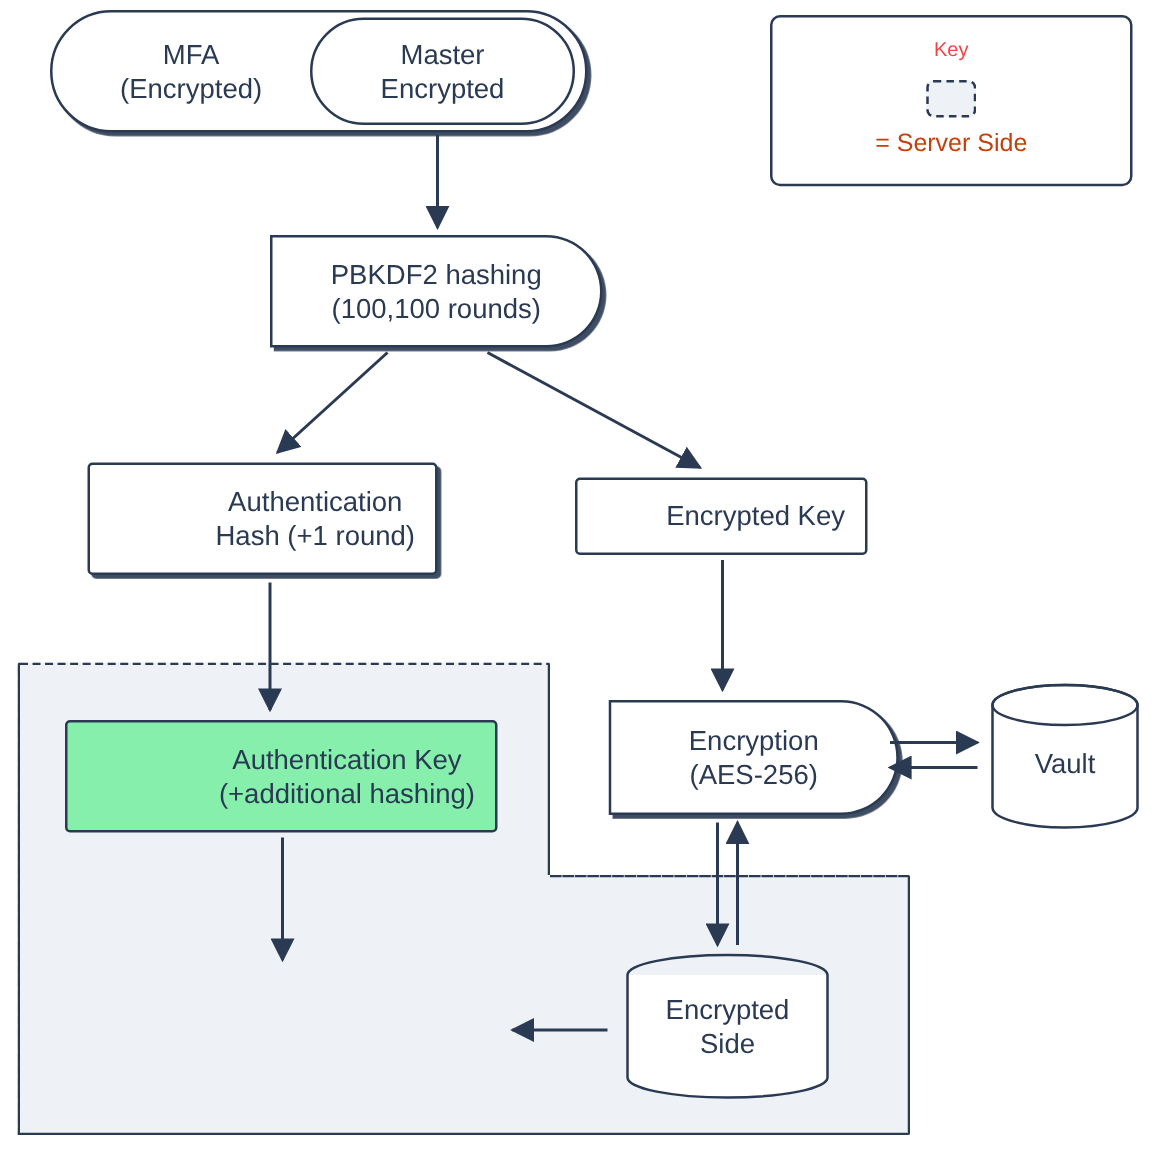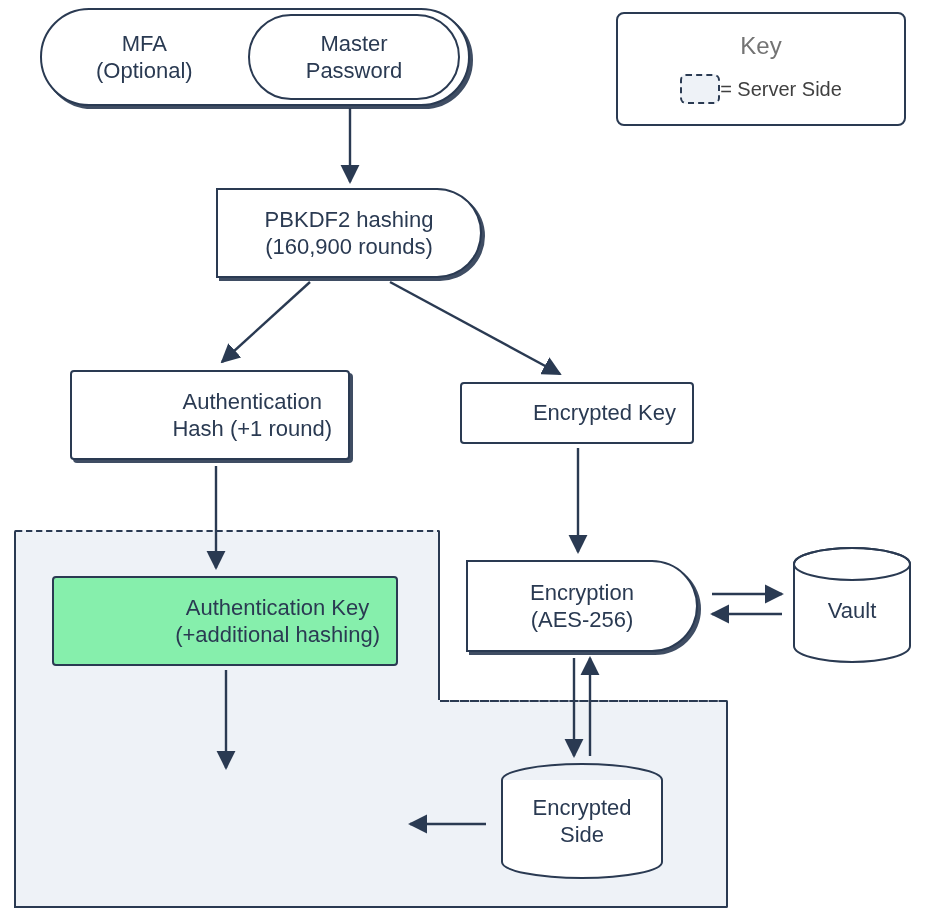--- a/index.html
+++ b/index.html
@@ -58,30 +58,31 @@
     border:2px solid #2a3a52;
     background:#ffffff;
     border-radius:8px;
     padding:18px 24px 20px 24px;
     box-sizing:border-box;
     display:flex;
     flex-direction:column;
     align-items:center;
   }
   .legend-title{
-    font-size:24px;
+    font-size:16px;
     margin-bottom:14px;
-    color:#737373;
+    color:#ef4444;
   }
   .legend-row{
     display:flex;
     align-items:center;
-    gap:0;
+    gap:10px;
     font-size:20px;
-    color:#404040;
+    color:#c2410c;
+    flex-direction:column;
   }
   .legend-swatch{
     width:36px;
     height:26px;
     border:2px dashed #2a3a52;
     border-radius:6px;
     background:#eef2f7;
   }
 
   
@@ -136,47 +137,47 @@
   <div class="legend z2" style="left:616px; top:12px; width:290px;">
     <div class="legend-title">Key</div>
     <div class="legend-row">
       <span class="legend-swatch"></span>
       <span>= Server Side</span>
     </div>
   </div>
 
   <div class="node pill-full shadow z2" style="left:40px; top:8px; width:430px; height:98px; justify-content:flex-start; padding-left:54px;">
     <span class="label-text">MFA
-(Optional)</span>
+(Encrypted)</span>
   </div>
   <div class="node pill-full z2" style="left:248px; top:14px; width:212px; height:86px; background:#ffffff;">
     <span class="label-text">Master
-Password</span>
+Encrypted</span>
   </div>
 
   <div class="node pill-right shadow z2" style="left:216px; top:188px; width:266px; height:90px;">
     <span class="label-text">PBKDF2 hashing
-(160,900 rounds)</span>
+(100,100 rounds)</span>
   </div>
 
   <div class="node box shadow z2" style="left:70px; top:370px; width:280px; height:90px;">
     <span class="label-text">Authentication
 Hash (+1 round)</span>
   </div>
 
   <div class="node box z2" style="left:460px; top:382px; width:234px; height:62px;">
     <span class="label-text">Encrypted Key</span>
   </div>
 
   <div class="node box z2" style="left:52px; top:576px; width:346px; height:90px; background:#86efac;">
     <span class="label-text">Authentication Key
 (+additional hashing)</span>
   </div>
 
-  <div class="node pill-right shadow z2" style="left:466px; top:560px; width:232px; height:92px;">
+  <div class="node pill-right shadow z2" style="left:487px; top:560px; width:232px; height:92px;">
     <span class="label-text">Encryption
 (AES-256)</span>
   </div>
 
   <svg class="z2" style="position:absolute; left:790px; top:546px; width:124px; height:120px;" viewBox="0 0 124 120">
     <ellipse cx="62" cy="18" rx="58" ry="16" fill="#ffffff" stroke="#2a3a52" stroke-width="2"></ellipse>
     <path d="M4 18 L4 100 A58 16 0 0 0 120 100 L120 18" fill="#ffffff" stroke="#2a3a52" stroke-width="2"></path>
     <ellipse cx="62" cy="18" rx="58" ry="16" fill="none" stroke="#2a3a52" stroke-width="2"></ellipse>
   </svg>
   <div class="node z2" style="left:790px; top:586px; width:124px; height:50px; padding:0;">

